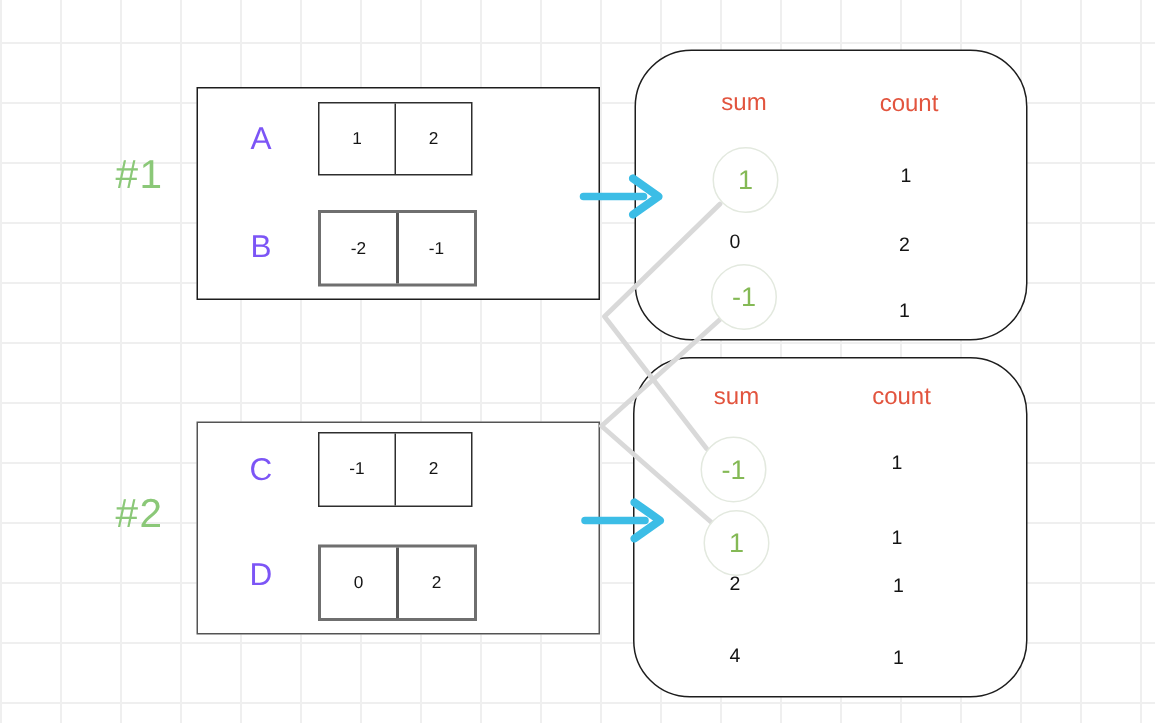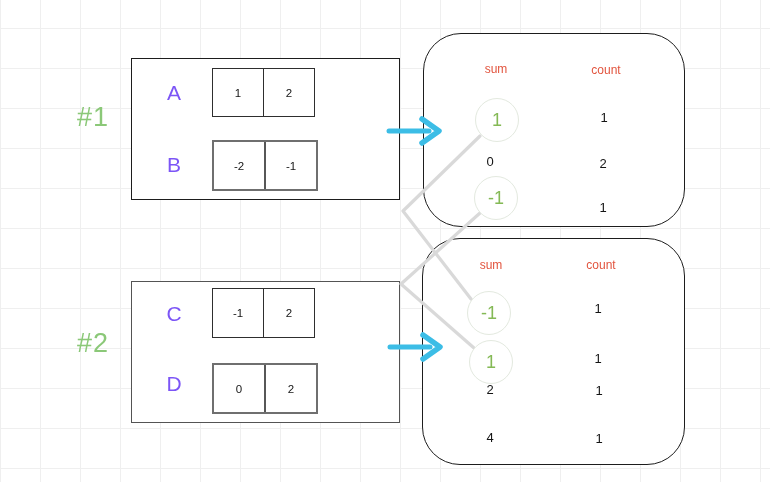--- a/index.html
+++ b/index.html
@@ -21,21 +21,21 @@
   .box.gray-edge{border-color:#545454;}
   .rounded{position:absolute;background:#fff;border:1.6px solid var(--ink,#1d1d1d);border-radius:38px;z-index:2;}
   .minitable{position:absolute;display:flex;background:#fff;z-index:6;box-sizing:border-box;}
   .minitable .cell{width:50px;display:flex;align-items:center;justify-content:center;font-size:11.5px;color:#151515;}
   .minitable.dark{border:1.6px solid #2e2e2e;}
   .minitable.dark .cell + .cell{border-left:1.6px solid #2e2e2e;}
   .minitable.gray{border:2px solid #6f6f6f;}
   .minitable.gray .cell + .cell{border-left:2px solid #575757;}
   .row-label{font-size:21px;color:var(--purple,#7c55f6);z-index:6;}
   .group-label{font-size:27px;color:var(--label_green,#8bc878);z-index:6;letter-spacing:1px;}
-  .hdr{font-size:12px;color:var(--orange,#e2543e);z-index:7;}
+  .hdr{font-size:16px;color:var(--orange,#e2543e);z-index:7;}
   .num{font-size:13px;color:#141414;z-index:7;}
   .hcircle{width:44px;height:44px;border-radius:50%;background:#fff;border:1.6px solid #e3e9df;
     color:var(--green,#84b955);font-size:18px;z-index:6;box-sizing:border-box;}
   svg.overlay{position:absolute;left:0;top:0;z-index:4;pointer-events:none;}
 </style>
 </head>
 <body>
 
 <div class="canvas">
 

